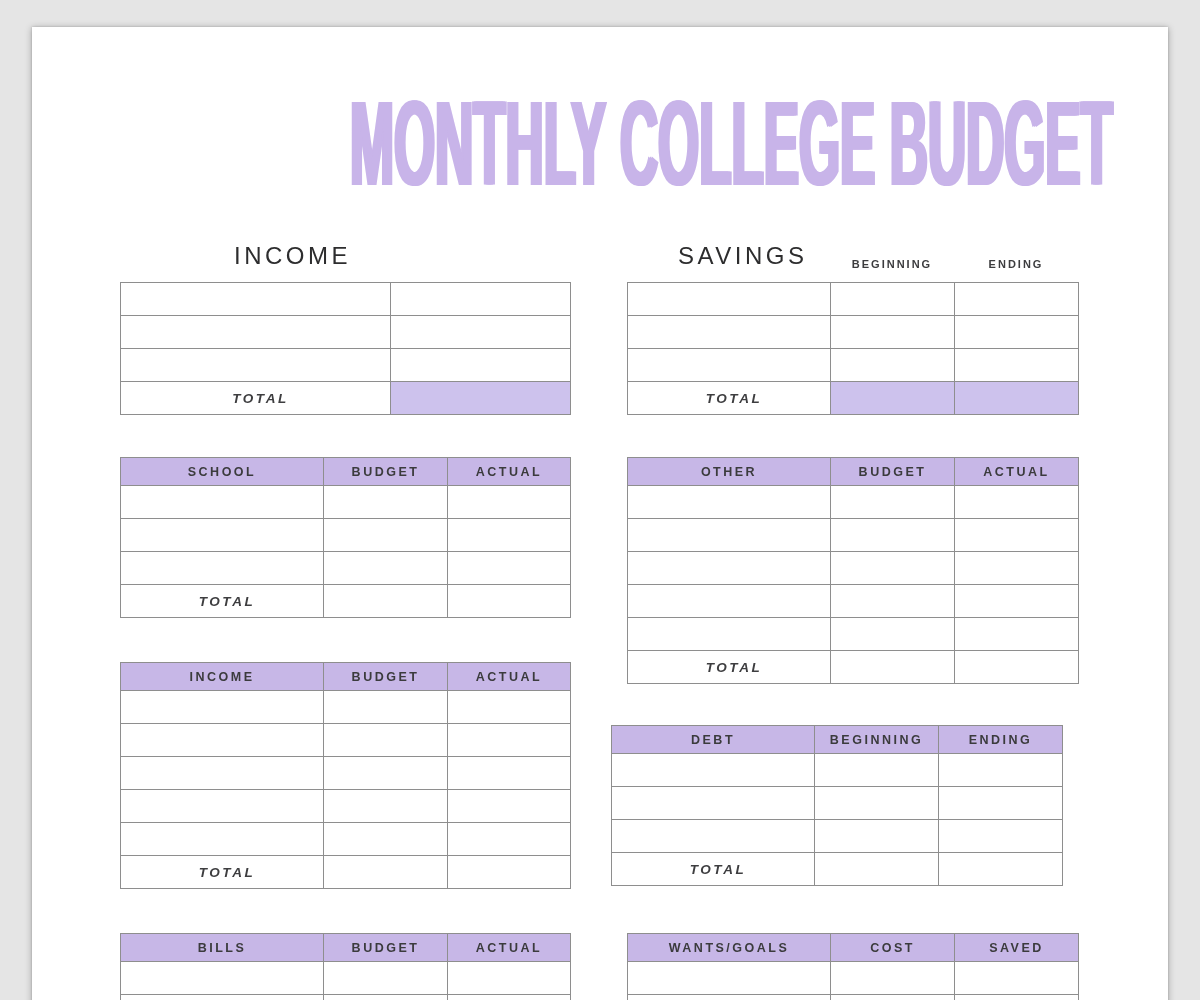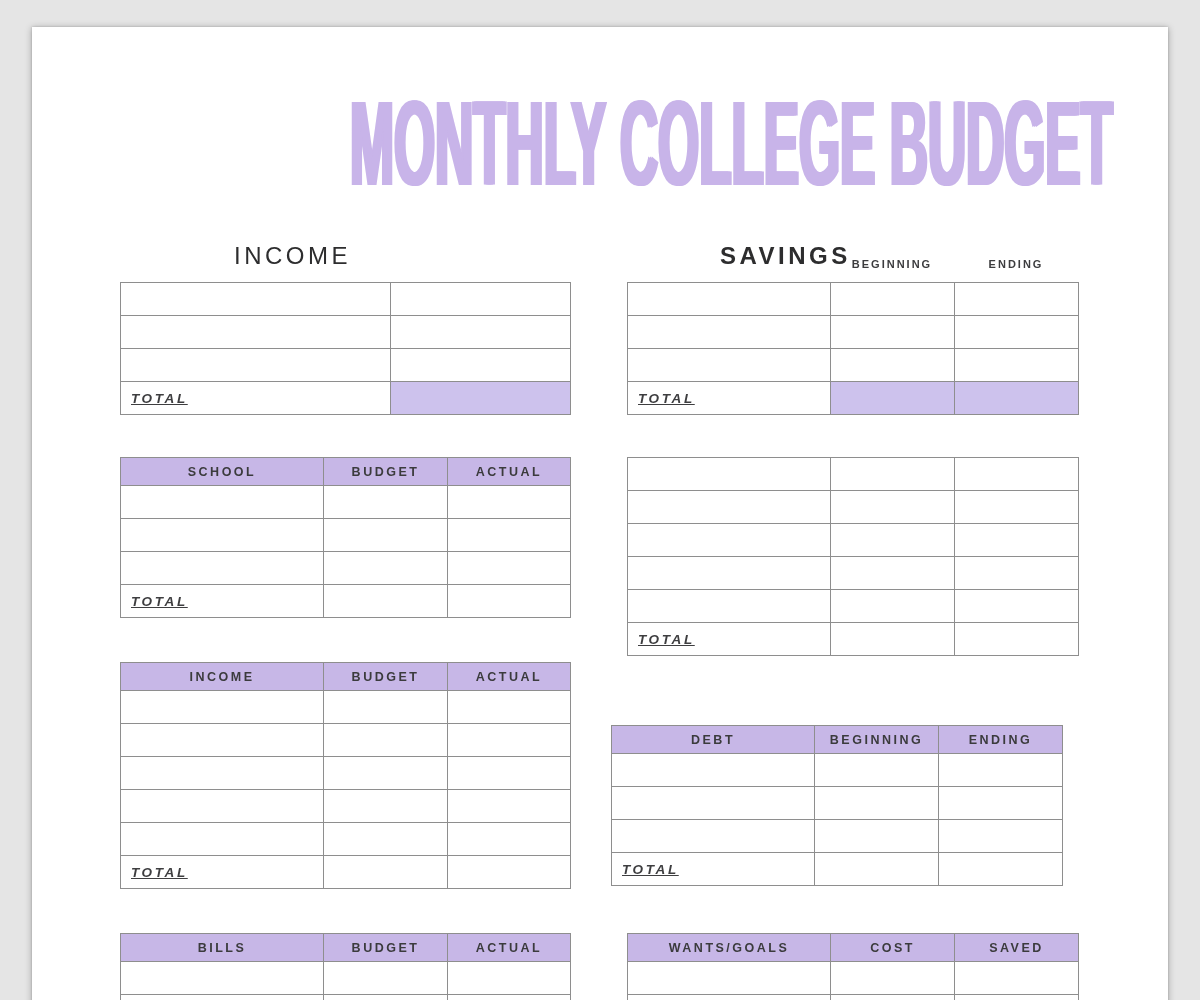--- a/index.html
+++ b/index.html
@@ -29,21 +29,21 @@
     transform:scaleX(0.44);transform-origin:center;
     text-shadow:4px 0 currentColor,-4px 0 currentColor;
   }
   .sec-label{
     position:absolute;top:214px;line-height:30px;
     font-size:24px;letter-spacing:3.5px;color:var(--ink);font-weight:400;
     white-space:nowrap;
     margin-left:36px;
   }
   #income-label{left:166px;}
-  #savings-label{left:652px;font-weight:bold;}
+  #savings-label{left:610px;}
   .col-label{
     position:absolute;top:230px;line-height:14px;width:124px;
     text-align:center;font-size:11px;font-weight:700;letter-spacing:2px;
     color:#3c3c3e;white-space:nowrap;
   }
   #beginning-label{left:798px;}
   #ending-label{left:922px;}
 
   .btable{
     position:absolute;border-collapse:collapse;table-layout:fixed;
@@ -53,21 +53,21 @@
     border:1px solid var(--border);padding:0;
   }
   .btable th{
     background:var(--header-fill);
     font-size:12.5px;font-weight:700;letter-spacing:2.5px;
     color:#3b3b3d;height:27px;text-align:center;
   }
   .btable td{height:32px;}
   td.total-cell{
     font-style:italic;font-weight:700;font-size:13.5px;letter-spacing:2.6px;
-    color:#3e3e40;padding-left:10px;text-align:left;text-decoration:underline;
+    color:#3e3e40;padding-left:10px;text-align:center;
   }
   td.fill{background:var(--total-fill);}
 
   #income-table{left:88px;top:255px;width:450px;}
   #savings-table{left:595px;top:255px;width:451px;}
   #school-table{left:88px;top:430px;width:450px;}
   #other-table{left:595px;top:430px;width:451px;}
   #housing-table{left:88px;top:635px;width:450px;}
   #debt-table{left:579px;top:698px;width:451px;}
   #bills-table{left:88px;top:906px;width:450px;}
@@ -175,20 +175,25 @@
   </tbody>
     </table>
 
   <table class="btable" id="other-table">
     <colgroup>
         <col style="width:203px">
         <col style="width:124px">
         <col style="width:124px">
       </colgroup>
     <tbody>
+        <tr>
+      <th>OTHER</th>
+      <th>BUDGET</th>
+      <th>ACTUAL</th>
+    </tr>
     <tr>
           <td></td>
           <td></td>
           <td></td>
         </tr>
     <tr>
           <td></td>
           <td></td>
           <td></td>
         </tr>

